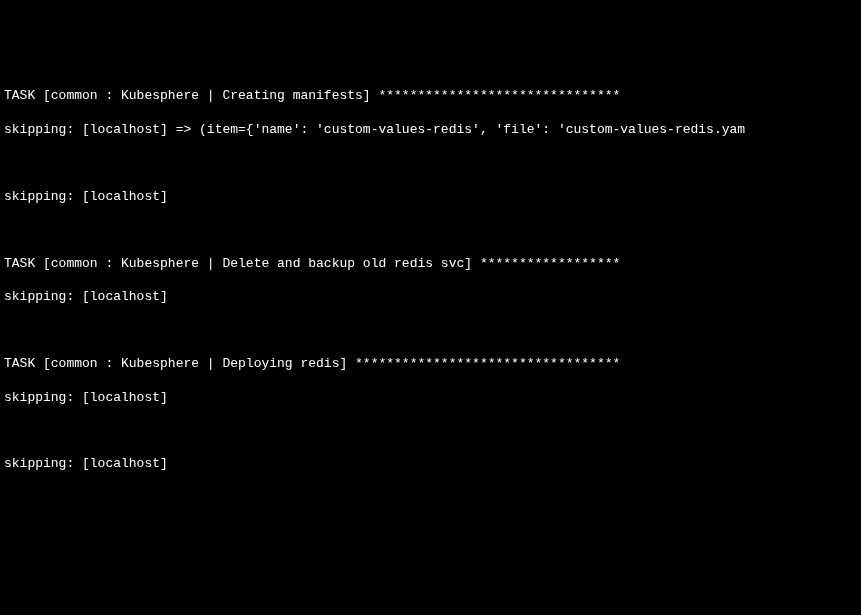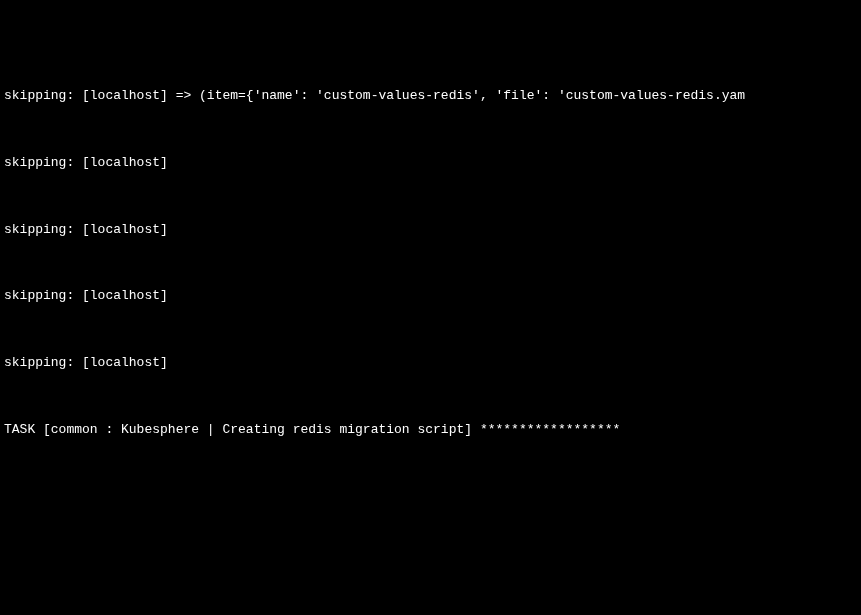--- a/index.html
+++ b/index.html
@@ -29,31 +29,33 @@
     .blank {
       height: 16px;
     }
   </style>
 </head>
 <body>
 
 
 
 <div class="terminal">
+<span class="line">TASK [common : Kubesphere | Creating manifests] *******************************</span>
 <span class="line">skipping: [localhost] =&gt; (item={'name': 'custom-values-redis', 'file': 'custom-values-redis.yam</span>
 <div class="blank"></div>
 <span class="line">skipping: [localhost]</span>
 <div class="blank"></div>
+<span class="line">TASK [common : Kubesphere | Delete and backup old redis svc] ******************</span>
+<span class="line">skipping: [localhost]</span>
+<div class="blank"></div>
+<span class="line">TASK [common : Kubesphere | Deploying redis] **********************************</span>
 <span class="line">skipping: [localhost]</span>
 <div class="blank"></div>
 <span class="line">skipping: [localhost]</span>
 <div class="blank"></div>
-<span class="line">skipping: [localhost]</span>
-<div class="blank"></div>
-<span class="line">TASK [common : Kubesphere | Creating redis migration script] ******************</span>
 
 
 
 
 
 
 
 
 
 

